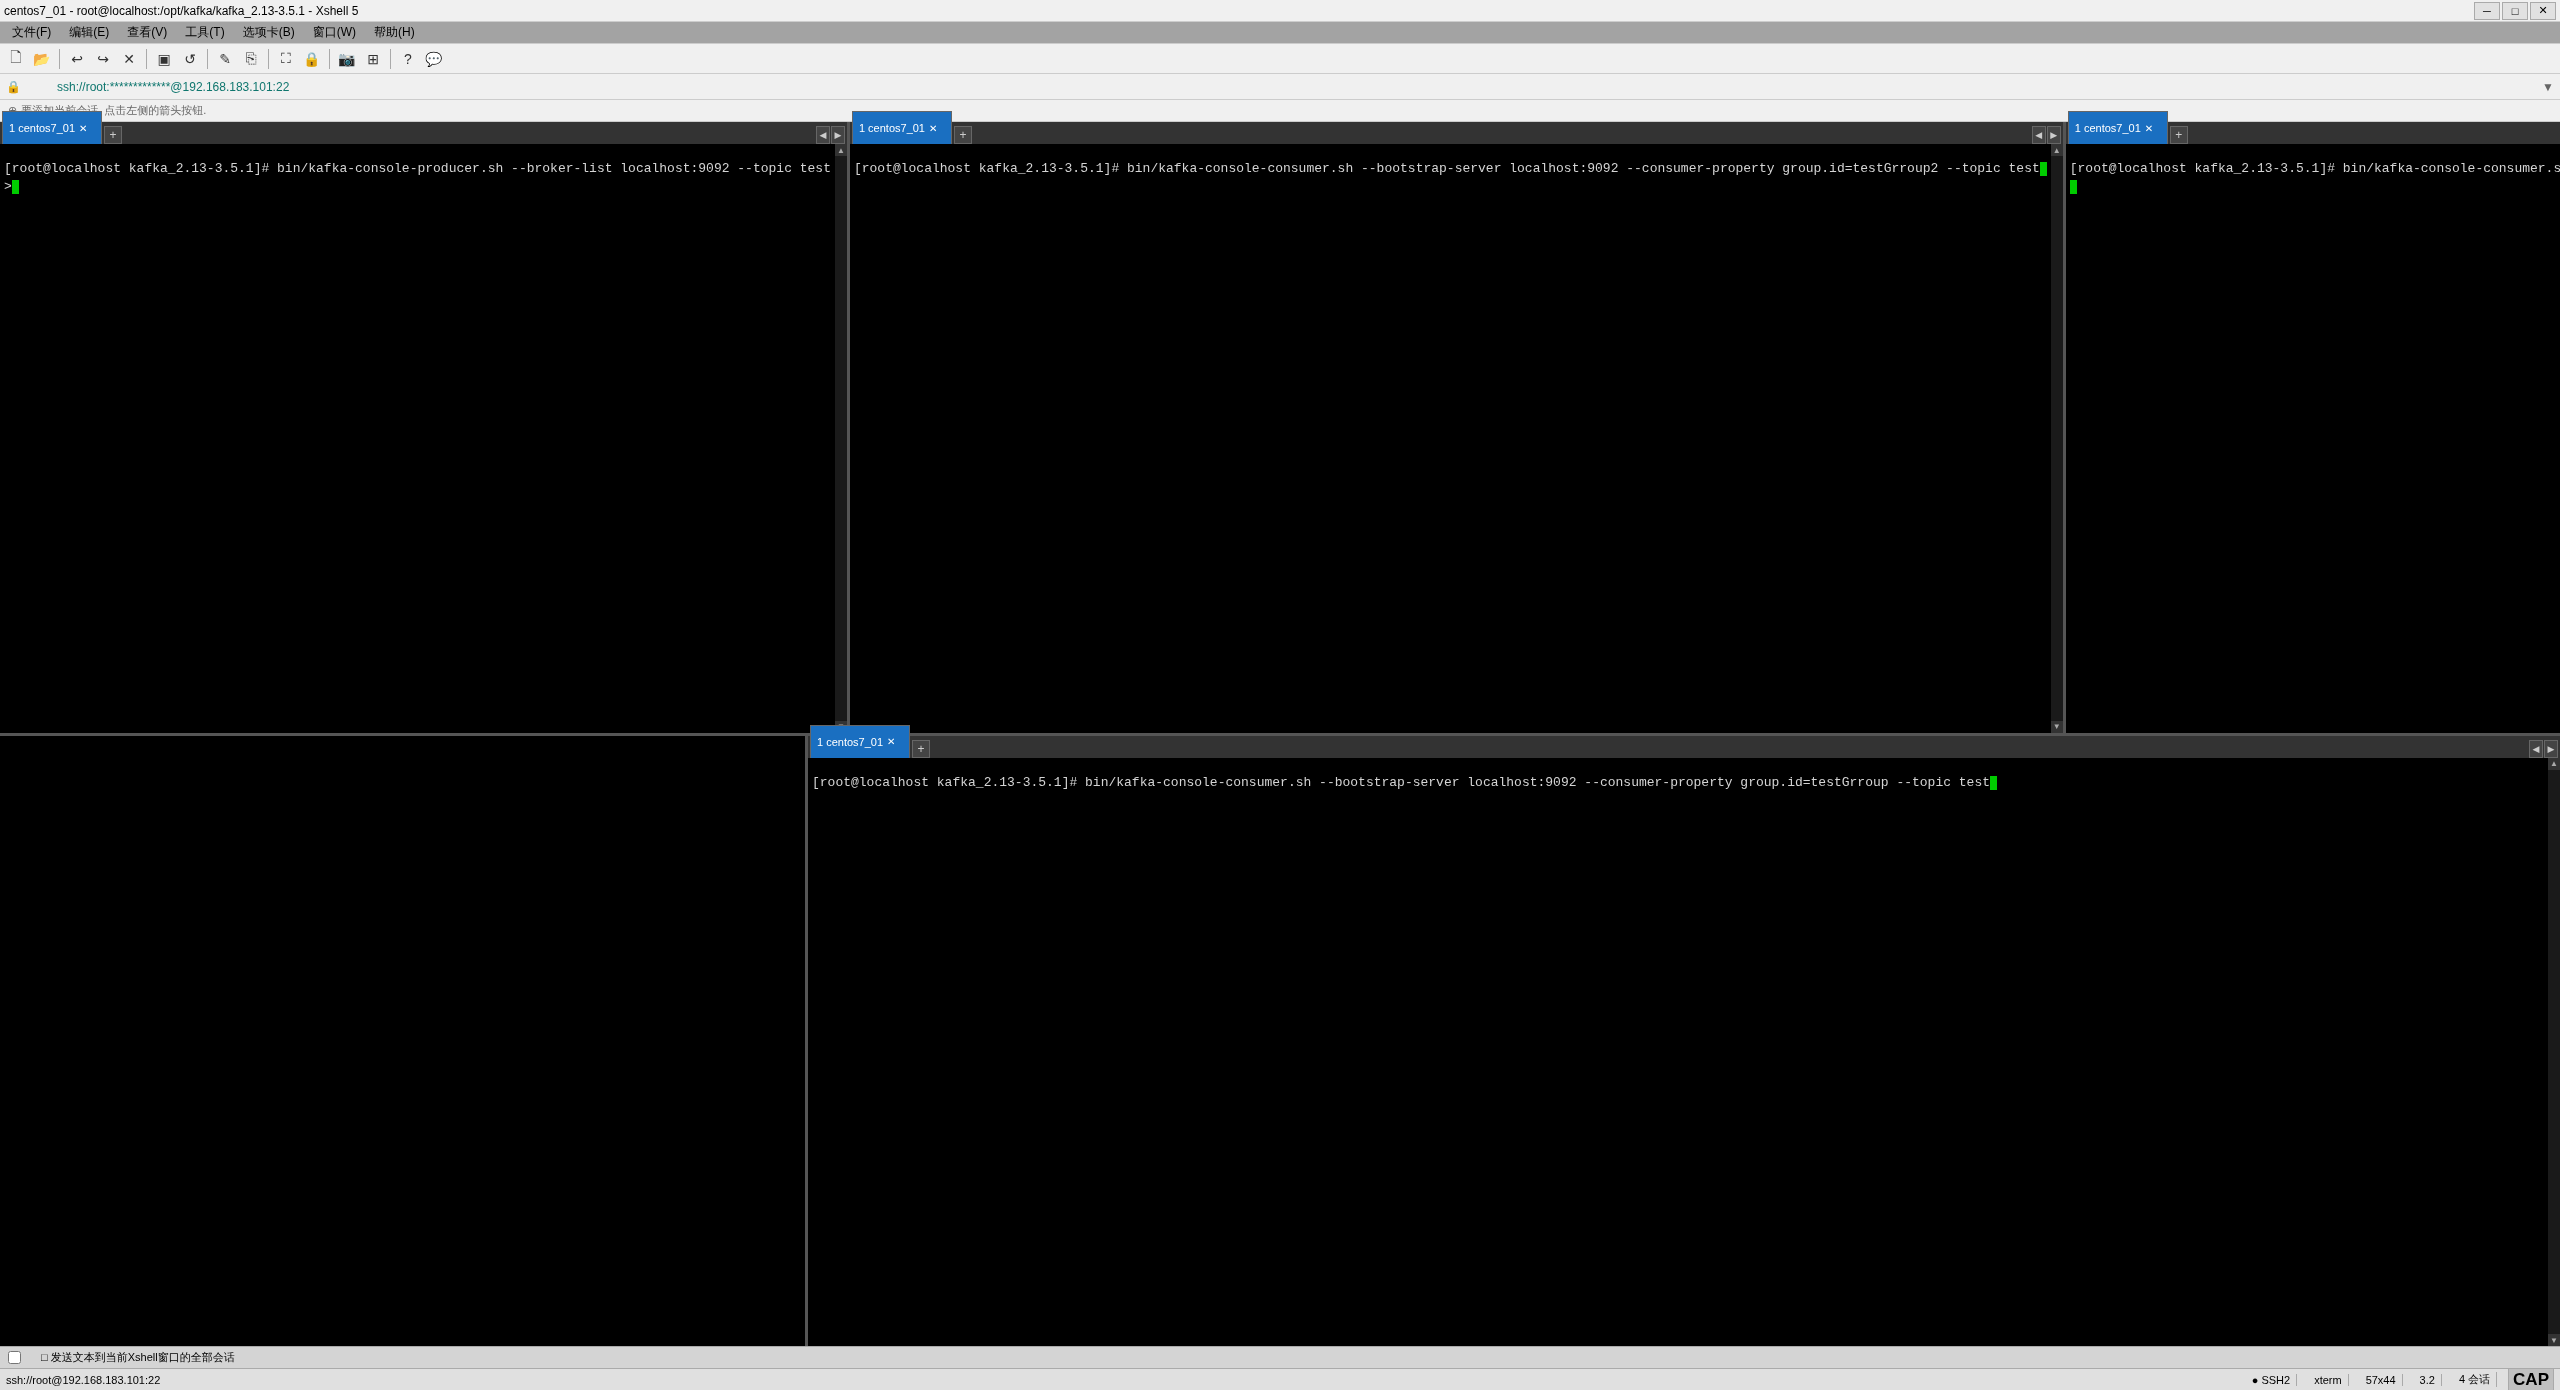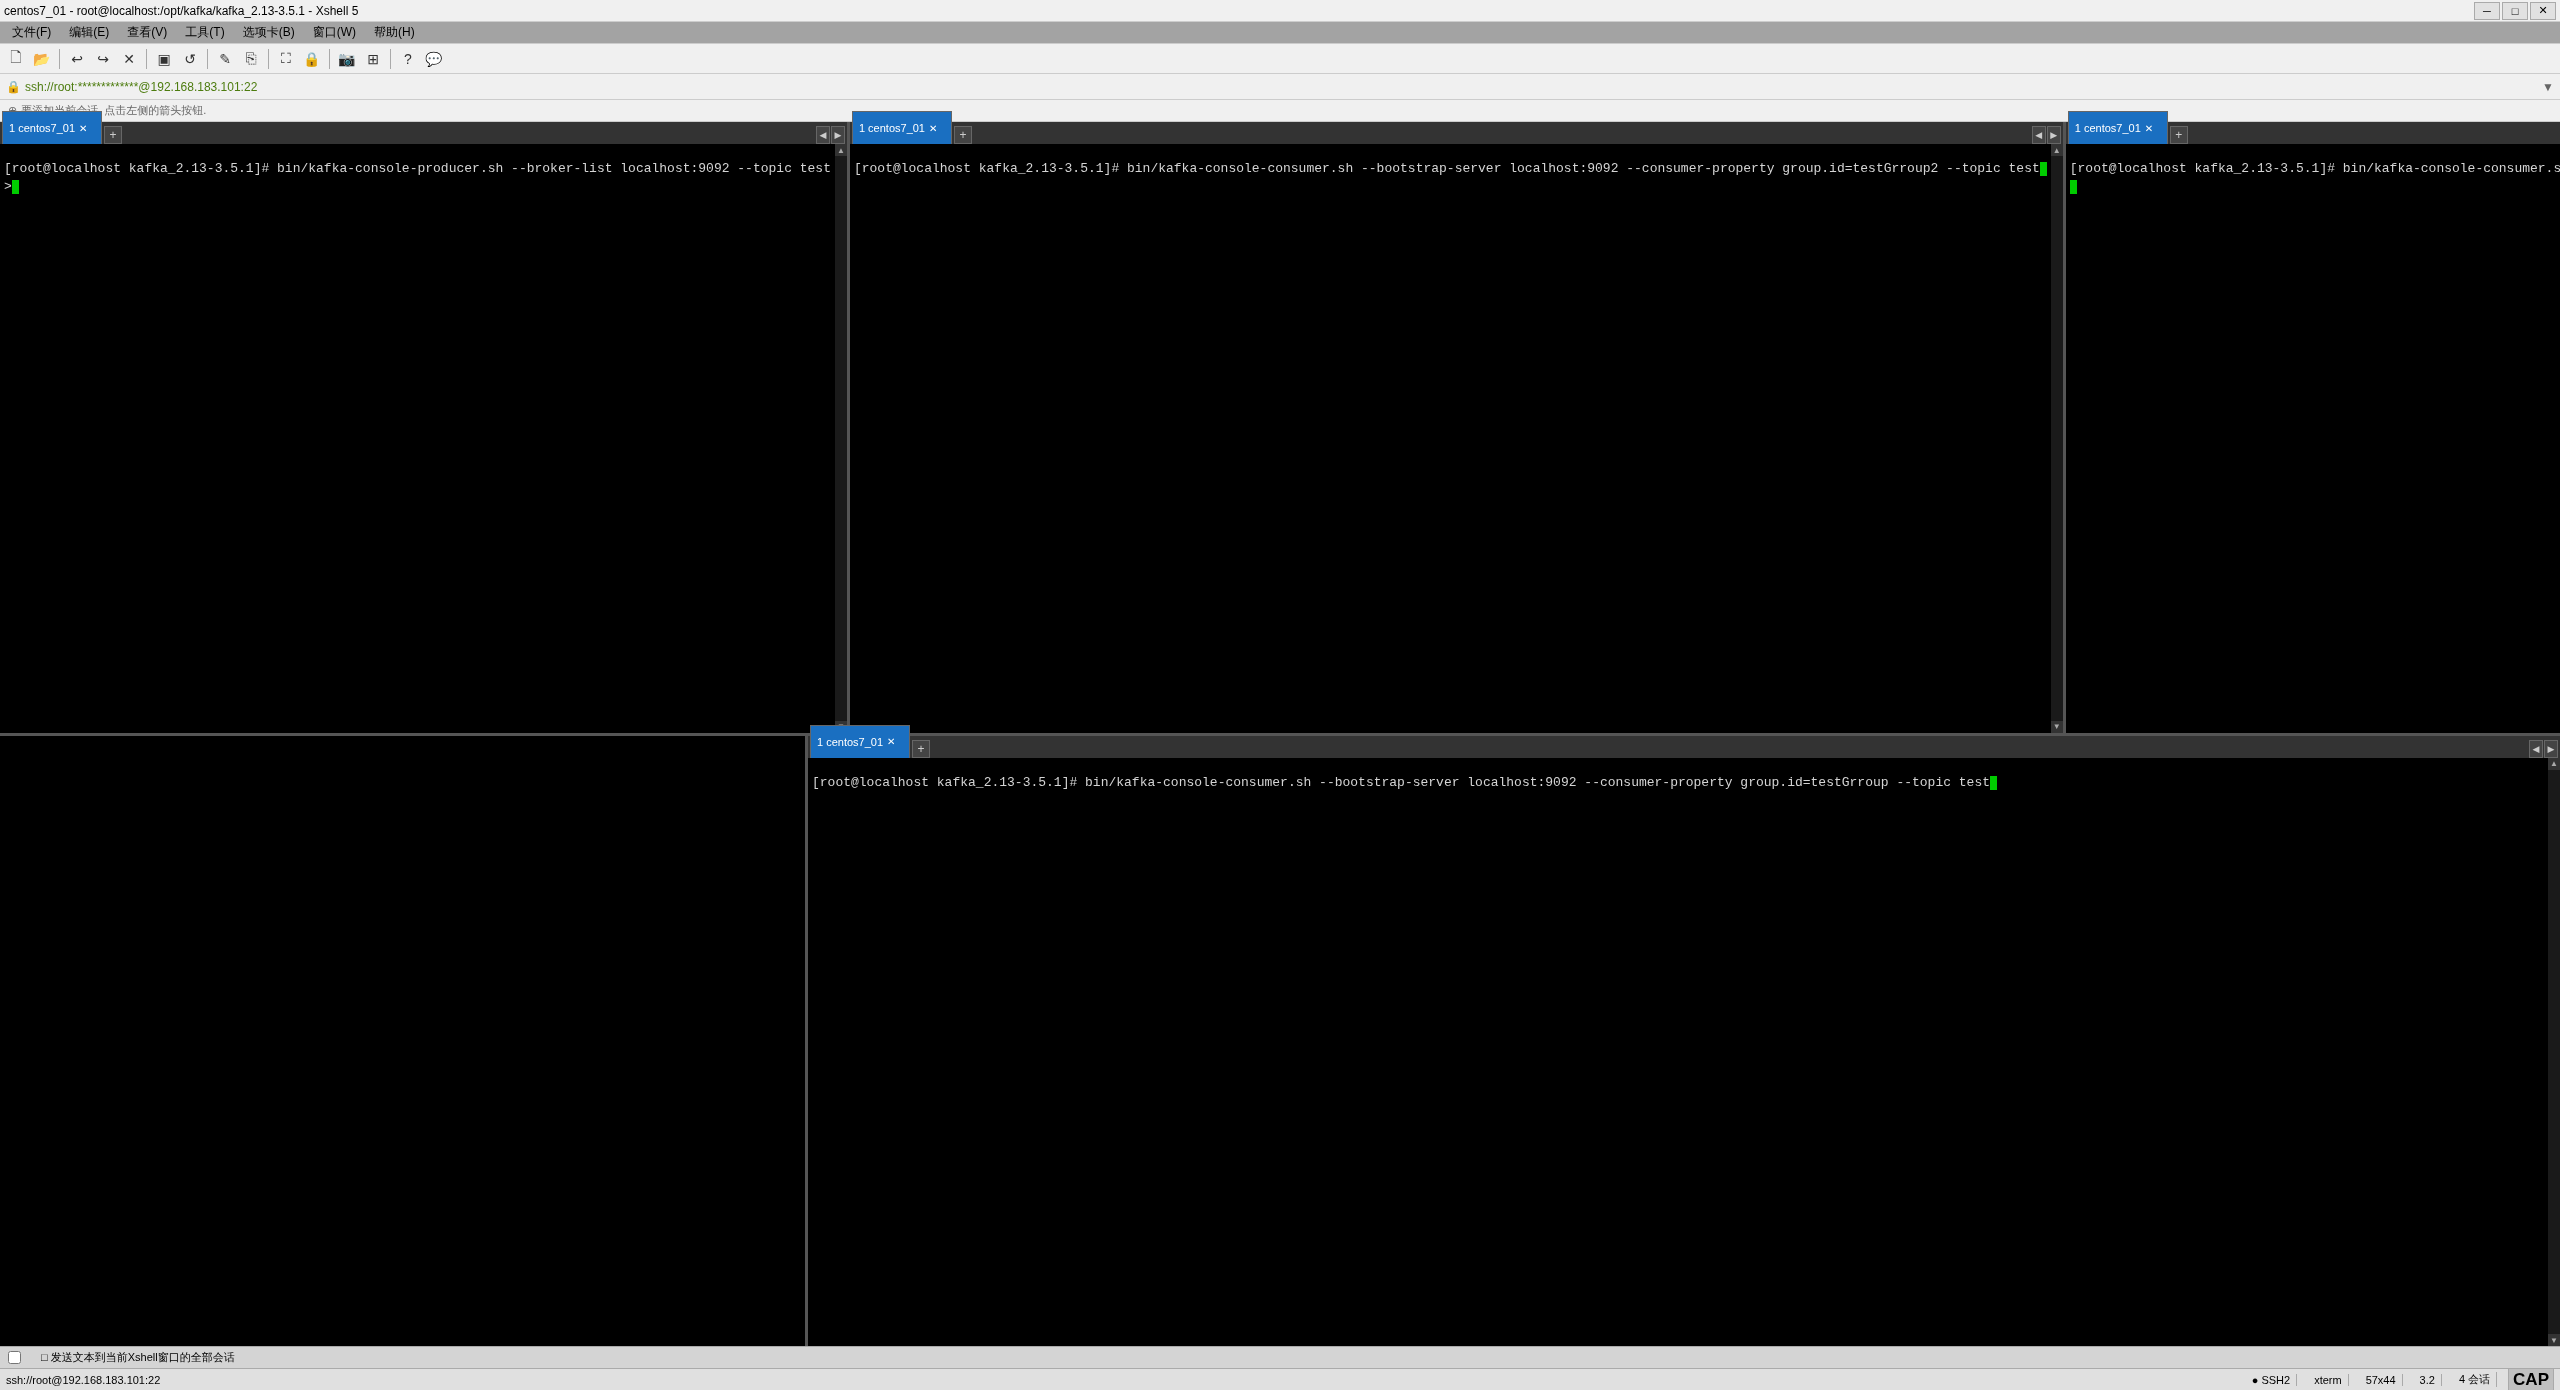--- a/index.html
+++ b/index.html
@@ -99,22 +99,23 @@
       padding: 0 6px;
       border-bottom: 1px solid #ccc;
       gap: 4px;
     }
     .address-icon {
       font-size: 12px;
       color: #666;
     }
     .address-text {
       font-size: 12px;
-      color: #4d7c0f;
+      color: #0f766e;
       flex: 1;
+      margin-left: 32px;
     }
 
     
     .session-hint {
       height: 22px;
       background: #f0f0f0;
       display: flex;
       align-items: center;
       padding: 0 8px;
       border-bottom: 1px solid #ccc;

